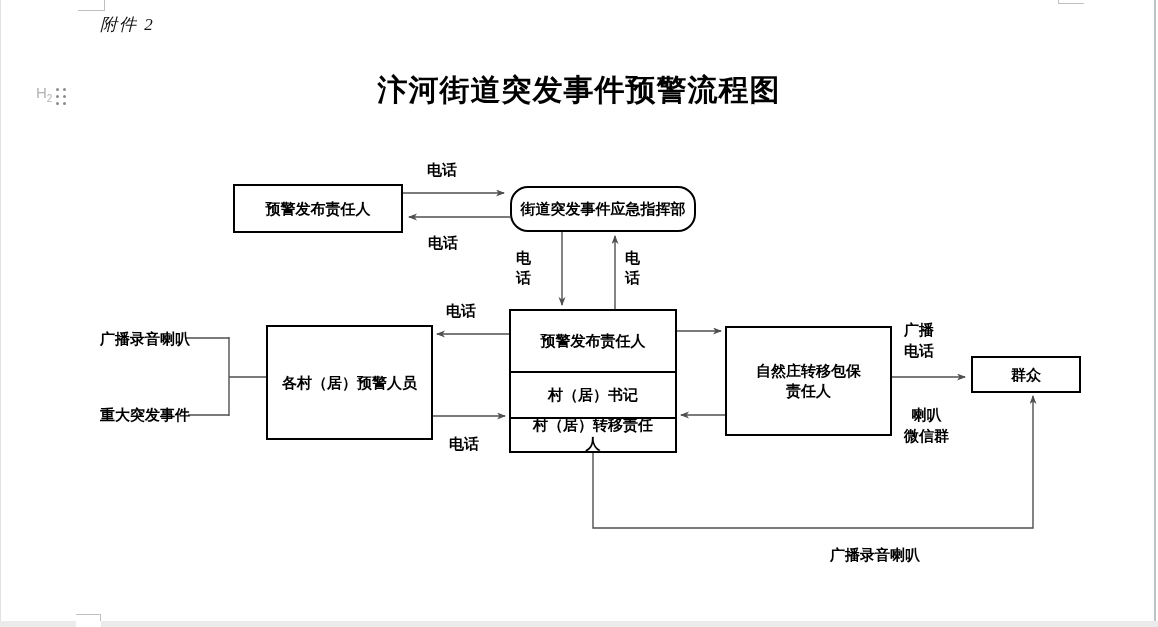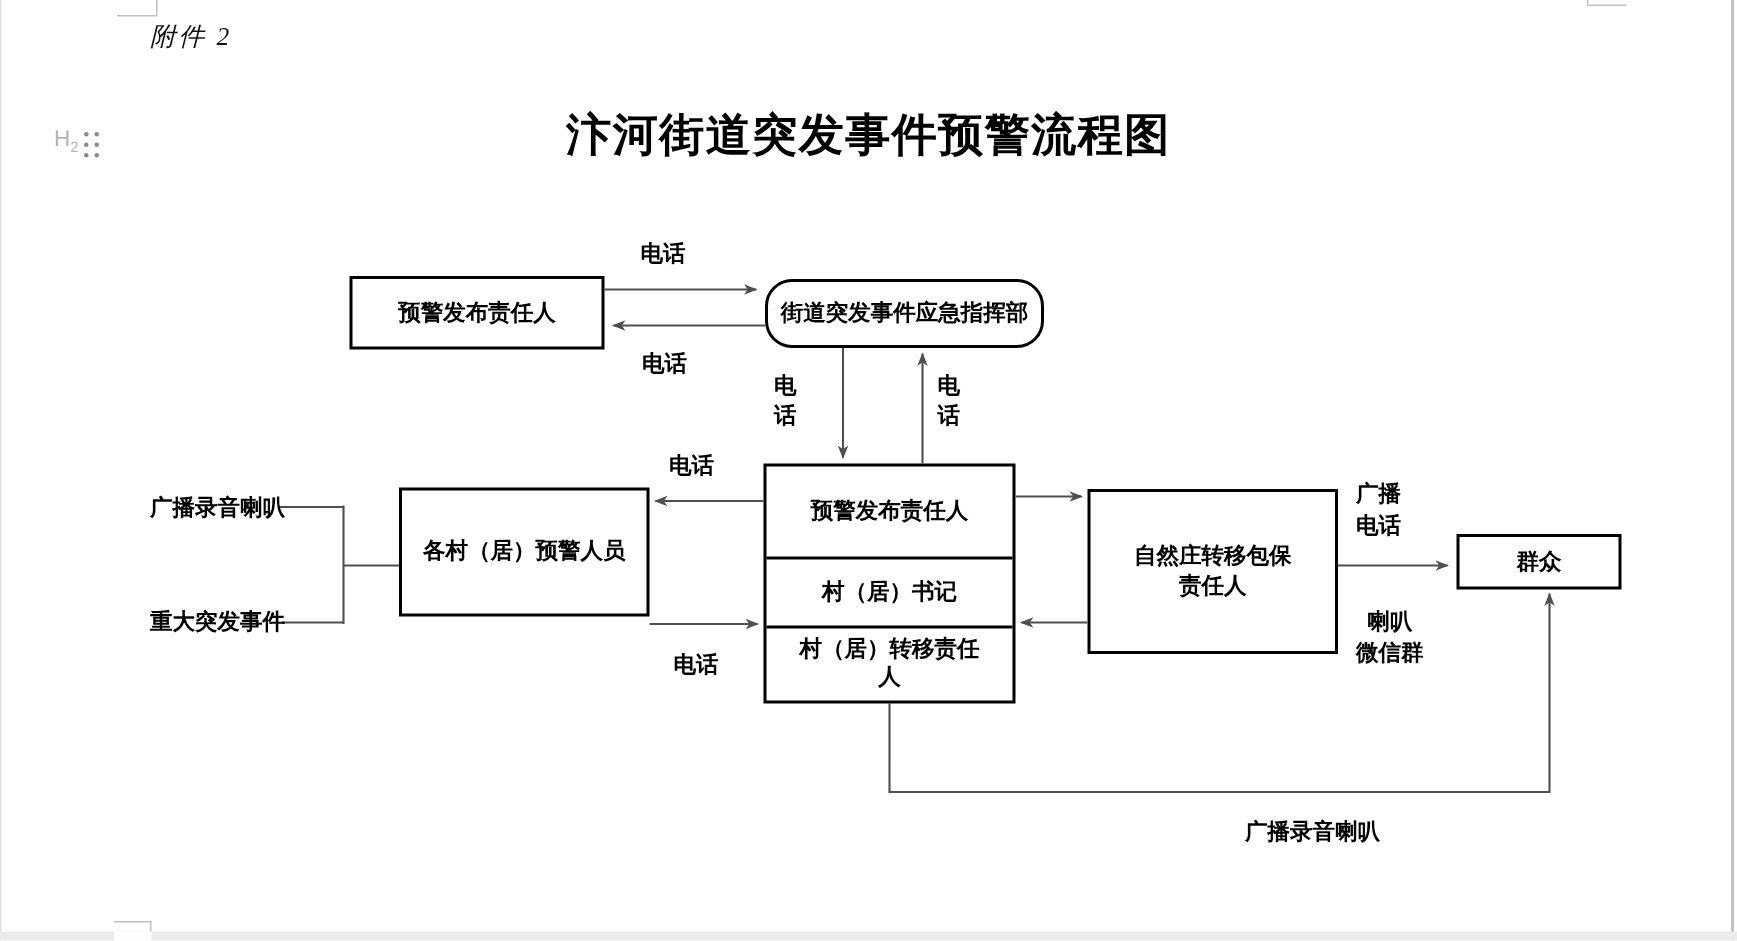--- a/index.html
+++ b/index.html
@@ -24,30 +24,30 @@
   .attach{position:absolute;left:100px;top:13px;font-size:17px;color:#111;letter-spacing:2px;font-style:italic;}
   .doc-title{position:absolute;left:0;top:70px;width:1158px;text-align:center;
     font-size:30px;font-weight:bold;color:#000;letter-spacing:1px;}
 
   
   .node{position:absolute;border:2px solid #000;background:#fff;display:flex;align-items:center;
     justify-content:center;text-align:center;font-size:15px;font-weight:bold;color:#000;
     white-space:pre-line;line-height:20px;box-sizing:border-box;}
   .n-qu{left:233px;top:184px;width:170px;height:49px;}
   .n-jhb{left:510px;top:186px;width:186px;height:46px;border-radius:18px;}
-  .n-gecun{left:266px;top:325px;width:167px;height:86px;}
+  .n-gecun{left:266px;top:325px;width:167px;height:115px;}
   .n-ziran{left:725px;top:326px;width:167px;height:110px;}
   .n-qz{left:971px;top:356px;width:110px;height:37px;}
   .n-stack{left:509px;top:309px;width:168px;border:2px solid #000;position:absolute;
     background:#fff;box-sizing:border-box;}
   .n-stack .row{display:flex;align-items:center;justify-content:center;text-align:center;
     font-size:15px;font-weight:bold;white-space:pre-line;line-height:19px;box-sizing:border-box;}
   .row1{height:60px;}
   .row2{height:46px;border-top:2px solid #000;}
-  .row3{height:50px;border-top:2px solid #000;}
+  .row3{height:34px;border-top:2px solid #000;}
 
   
   .elabel{position:absolute;font-size:15px;font-weight:bold;color:#000;white-space:pre-line;line-height:21px;}
   .vlabel{width:17px;word-break:break-all;line-height:20px;}
 
   svg.wires{position:absolute;left:0;top:0;pointer-events:none;}
 </style>
 </head>
 <body>
 

